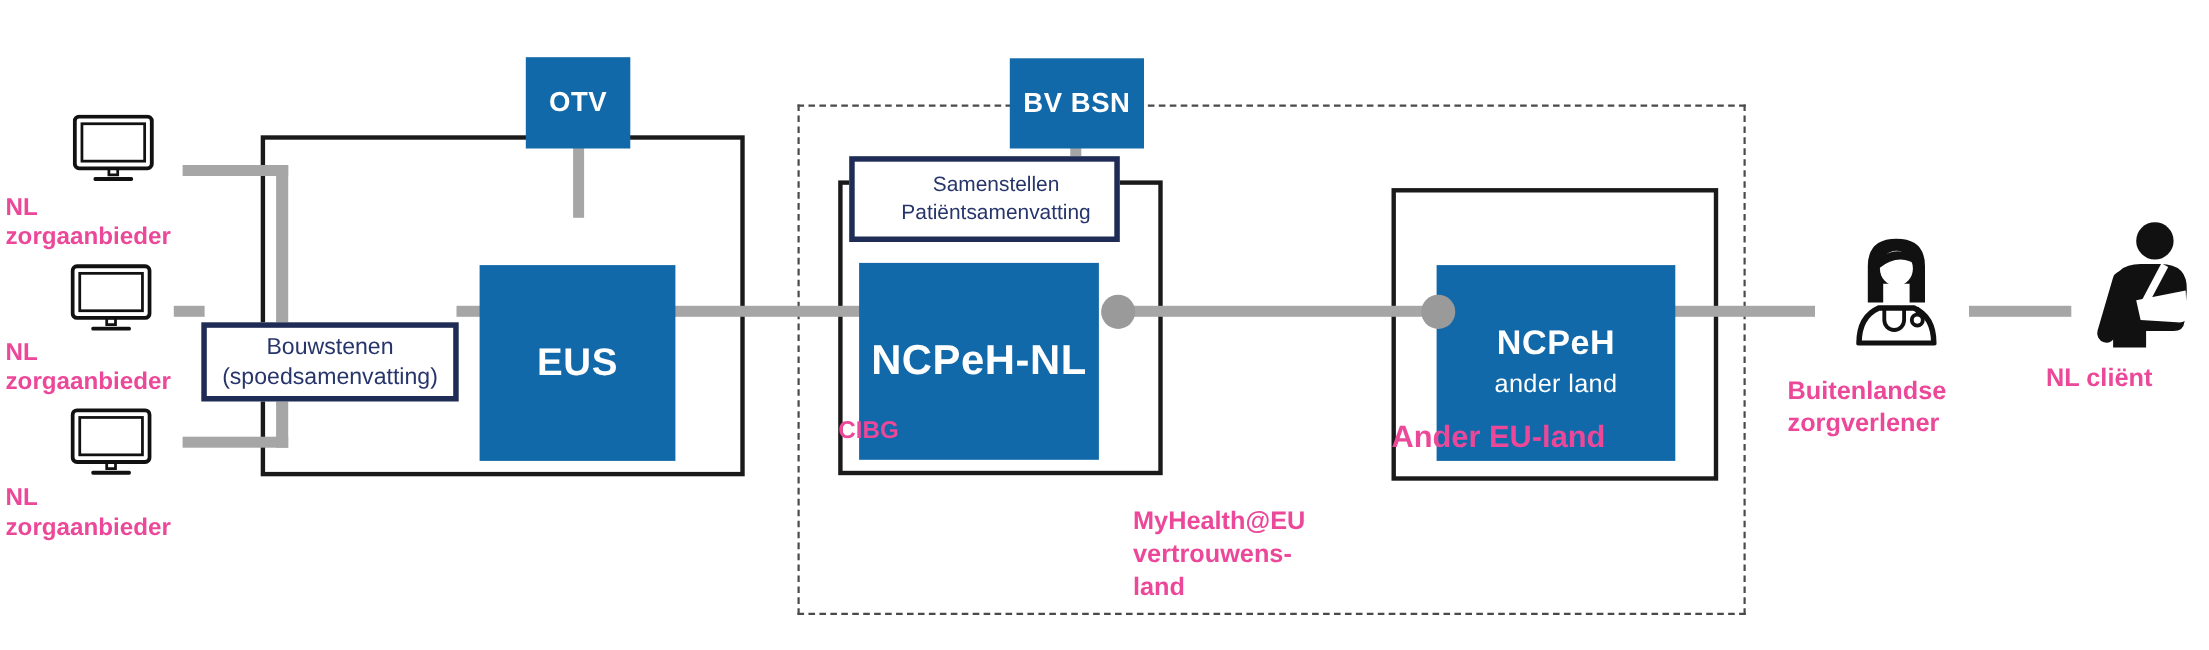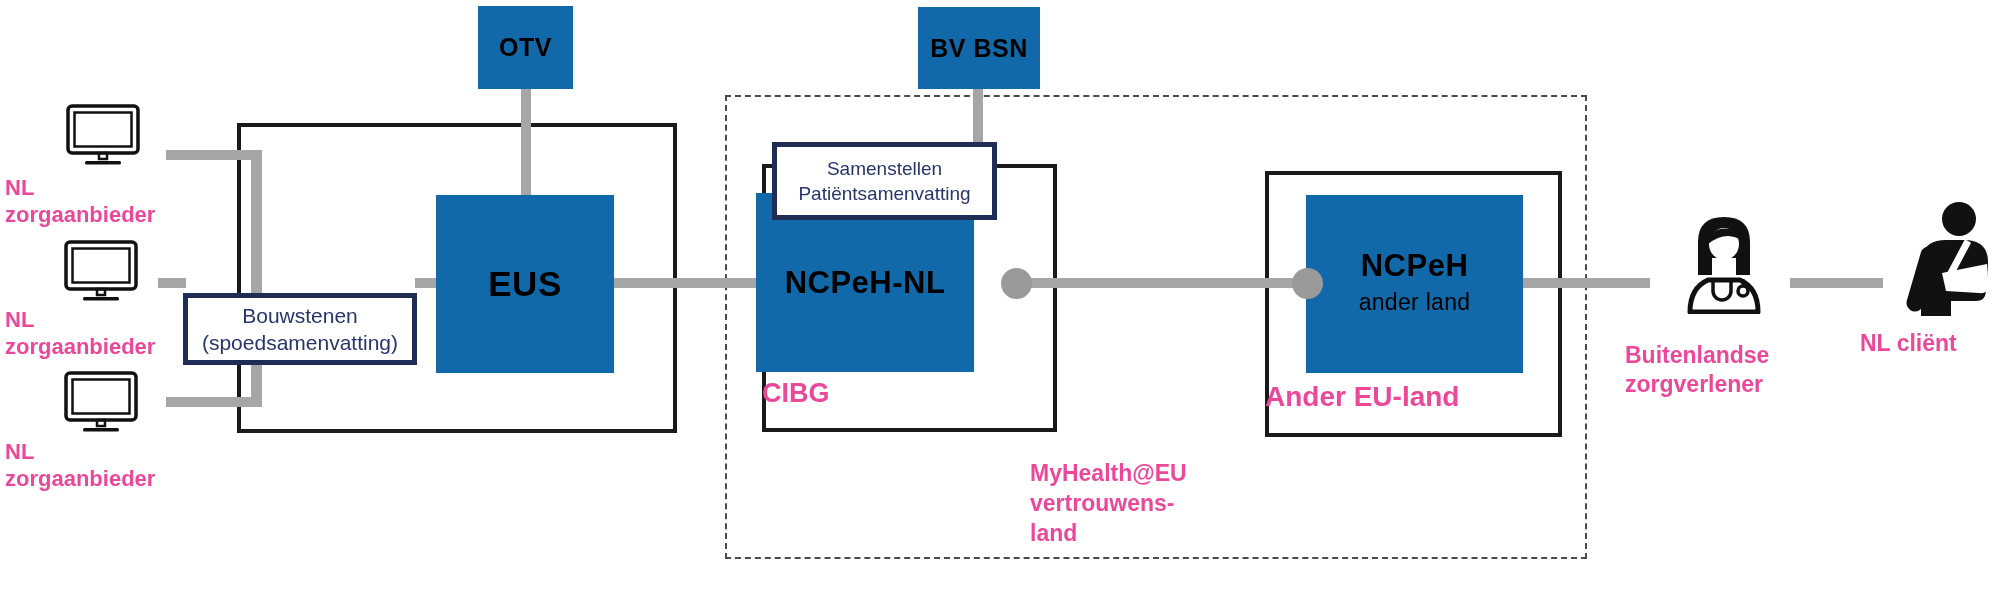--- a/index.html
+++ b/index.html
@@ -9,22 +9,22 @@
   }
   .abs{position:absolute;}
   
   .blackbox{border:4px solid #1a1a1a;background:transparent;}
   .dashedbox{border:2px dashed #4a4a4a;background:transparent;}
   
   .gline{background:#a6a6a6;}
   .gdot{background:#9a9a9a;border-radius:50%;}
   
   .bluebox{
-    background:#1169a9;color:#000000;display:flex;align-items:center;justify-content:center;
-    flex-direction:column;text-align:center;font-weight:bold;letter-spacing:0.5px;
+    background:#1169a9;color:#ffffff;display:flex;align-items:center;justify-content:center;
+    flex-direction:column;text-align:center;font-weight:bold;letter-spacing:0.5px;margin-top:46px;
   }
   .bluebox .sub{font-weight:normal;letter-spacing:0.3px;}
   
   .navybox{
     background:#ffffff;border:5px solid #1f2c55;color:#27356b;display:flex;align-items:center;
     justify-content:center;flex-direction:column;text-align:center;
   }
   
   .navytext{color:#ec4899;font-weight:bold;text-align:left;}
   svg{display:block;}
@@ -53,41 +53,41 @@
 
   <div class="abs bluebox" style="left:478px;top:6px;width:95px;height:83px;font-size:25px;">
     <span>OTV</span>
   </div>
   <div class="abs bluebox" style="left:918px;top:7px;width:122px;height:82px;font-size:25px;">
     <span>BV BSN</span>
   </div>
   <div class="abs bluebox" style="left:436px;top:195px;width:178px;height:178px;font-size:35px;">
     <span>EUS</span>
   </div>
-  <div class="abs bluebox" style="left:756px;top:193px;width:218px;height:179px;font-size:31px;">
+  <div class="abs bluebox" style="left:781px;top:193px;width:218px;height:179px;font-size:38px;">
     <span>NCPeH-NL</span>
   </div>
   <div class="abs bluebox" style="left:1306px;top:195px;width:217px;height:178px;font-size:31px;line-height:36px;">
     <span>NCPeH</span>
     <span class="sub" style="font-size:23px;">ander land</span>
   </div>
 
   <div class="abs gdot" style="left:1001px;top:268px;width:31px;height:31px;"></div>
   <div class="abs gdot" style="left:1292px;top:268px;width:31px;height:31px;"></div>
 
   <div class="abs navybox" style="left:183px;top:247px;width:224px;height:62px;font-size:21px;line-height:27px;margin-top:46px;">
     <span>Bouwstenen</span>
     <span>(spoedsamenvatting)</span>
   </div>
-  <div class="abs navybox" style="left:772px;top:142px;width:215px;height:68px;font-size:19px;line-height:25px;">
+  <div class="abs navybox" style="left:772px;top:142px;width:215px;height:68px;font-size:19px;line-height:25px;padding-left:21px;">
     <span>Samenstellen</span>
     <span>Patiëntsamenvatting</span>
   </div>
 
-  <div class="abs navytext" style="left:762px;top:378px;width:329px;font-size:27px;">
+  <div class="abs navytext" style="left:762px;top:378px;width:329px;font-size:22px;">
     <span>CIBG</span>
   </div>
   <div class="abs navytext" style="left:1265px;top:381px;width:234px;font-size:28px;">
     <span>Ander EU-land</span>
   </div>
   <div class="abs navytext" style="left:1030px;top:458px;width:260px;font-size:23px;line-height:30px;">
     <div>MyHealth@EU</div>
     <div>vertrouwens-</div>
     <div>land</div>
   </div>

